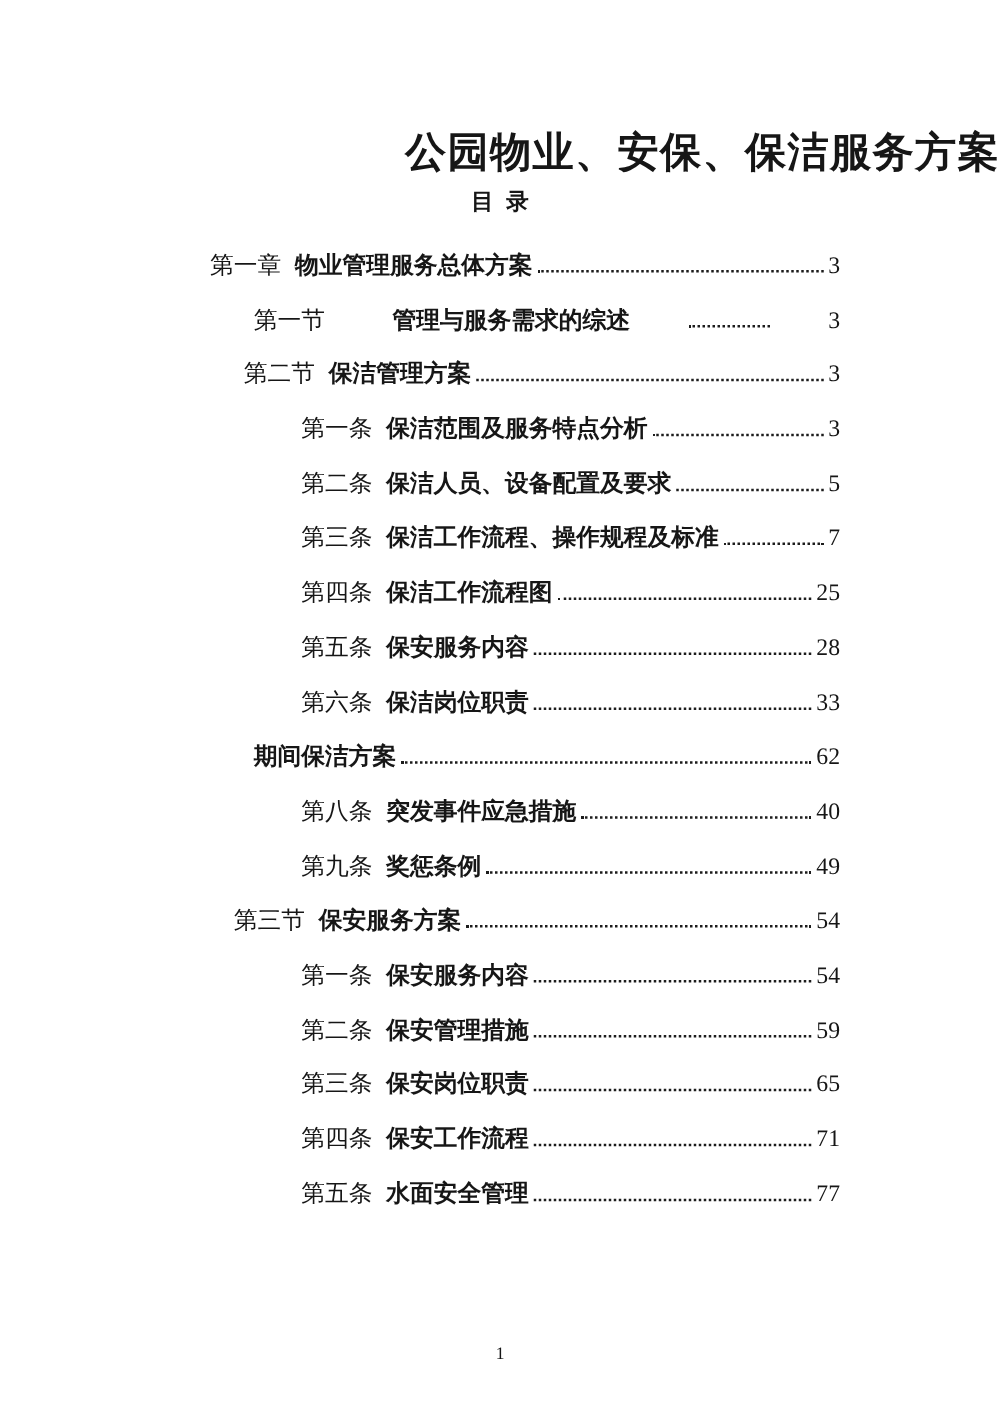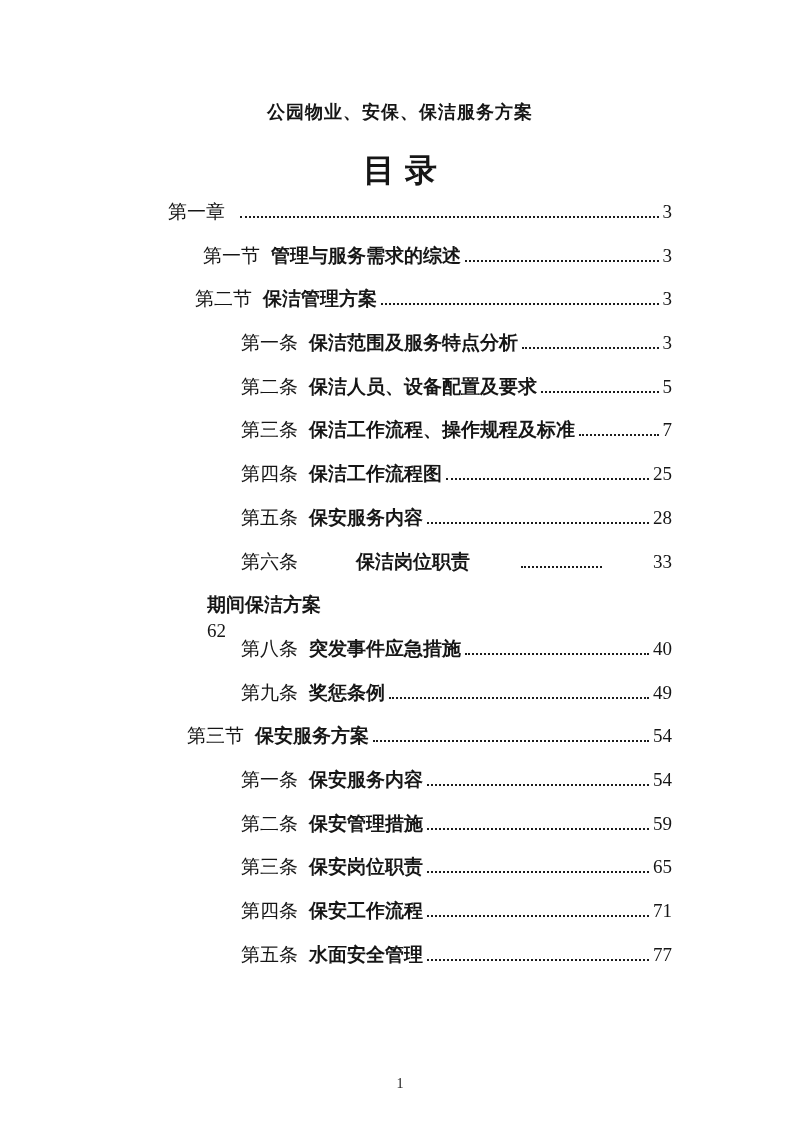--- a/index.html
+++ b/index.html
@@ -11,30 +11,30 @@
     position: relative;
     overflow: hidden;
   }
   .page {
     position: absolute; inset: 0;
     background: #ffffff;
   }
   .doc-title {
     position: absolute;
     top: 100px; left: 0; right: 0;
+    text-align: right;
+    font-size: 33px;
+    font-weight: bold;
+    letter-spacing: 1px;
+  }
+  .toc-heading {
+    position: absolute;
+    top: 149px; left: 0; right: 0;
     text-align: center;
     font-size: 18px;
-    font-weight: bold;
-    letter-spacing: 1px;
-  }
-  .toc-heading {
-    position: absolute;
-    top: 149px; left: 0; right: 0;
-    text-align: center;
-    font-size: 32px;
     font-weight: bold;
     letter-spacing: 10px;
     text-indent: 10px;
   }
   .toc-list {
     position: absolute;
     top: 193px;
     left: 165px;
     width: 507px;
   }
@@ -80,24 +80,25 @@
 
 <div class="page">
 
   <div class="doc-title">公园物业、安保、保洁服务方案</div>
 
   <div class="toc-heading">目录</div>
 
   <div class="toc-list" id="toc-list">
       <div class="toc-row" style="margin-left: 3px;">
     <span class="toc-label">第一章</span>
-    <span class="leader"></span>
-    <span class="toc-page">3</span>
-  </div>
-      <div class="toc-row" style="margin-left: 38px;">
+    <span class="toc-title">物业管理服务总体方案</span>
+    <span class="leader"></span>
+    <span class="toc-page">3</span>
+  </div>
+      <div class="toc-row" style="margin-left: 38px; gap: 43px;">
     <span class="toc-label">第一节</span>
     <span class="toc-title">管理与服务需求的综述</span>
     <span class="leader"></span>
     <span class="toc-page">3</span>
   </div>
       <div class="toc-row" style="margin-left: 30px;">
     <span class="toc-label">第二节</span>
     <span class="toc-title">保洁管理方案</span>
     <span class="leader"></span>
     <span class="toc-page">3</span>
@@ -125,27 +126,27 @@
     <span class="toc-title">保洁工作流程图</span>
     <span class="leader"></span>
     <span class="toc-page">25</span>
   </div>
       <div class="toc-row" style="margin-left: 76px;">
     <span class="toc-label">第五条</span>
     <span class="toc-title">保安服务内容</span>
     <span class="leader"></span>
     <span class="toc-page">28</span>
   </div>
-      <div class="toc-row" style="margin-left: 76px; gap: 47px;">
+      <div class="toc-row" style="margin-left: 76px;">
     <span class="toc-label">第六条</span>
     <span class="toc-title">保洁岗位职责</span>
     <span class="leader"></span>
     <span class="toc-page">33</span>
   </div>
-      <div class="toc-row" style="margin-left: 38px; flex-direction: column;">
+      <div class="toc-row" style="margin-left: 38px;">
 
     <span class="toc-title">期间保洁方案</span>
     <span class="leader"></span>
     <span class="toc-page">62</span>
   </div>
       <div class="toc-row" style="margin-left: 76px;">
     <span class="toc-label">第八条</span>
     <span class="toc-title">突发事件应急措施</span>
     <span class="leader"></span>
     <span class="toc-page">40</span>

